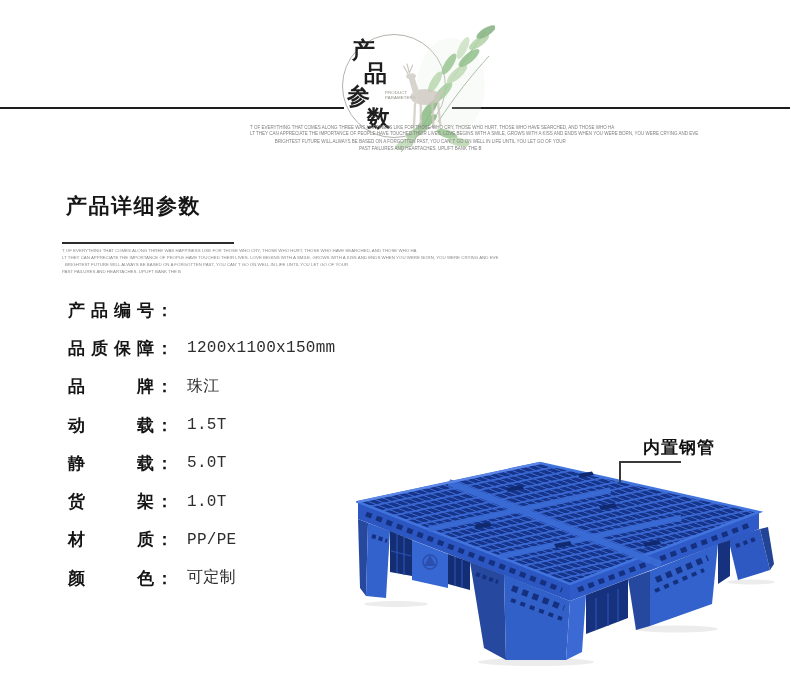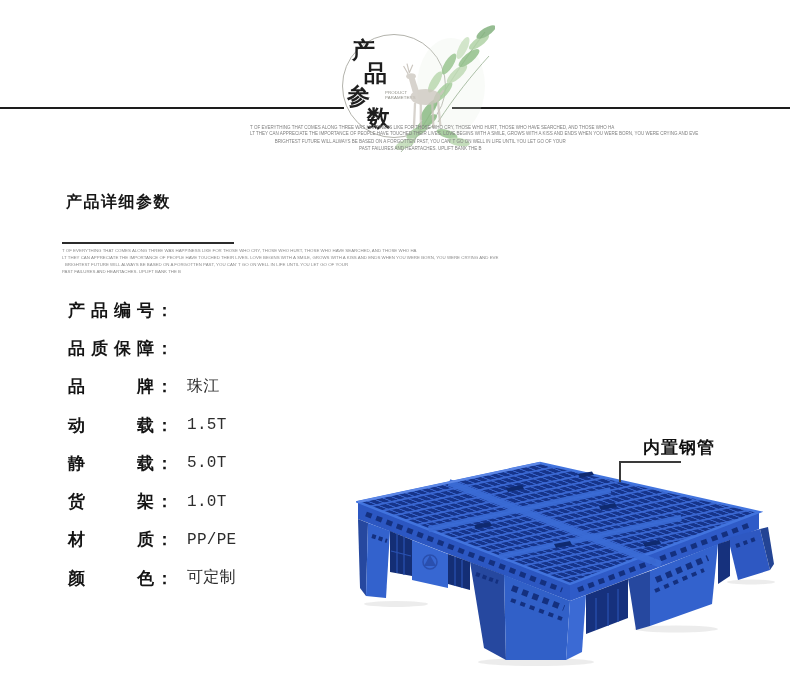--- a/index.html
+++ b/index.html
@@ -20,21 +20,21 @@
   .badge .c2{left:21px;top:27px;}
   .badge .c3{left:4px;top:50px;}
   .badge .c4{left:24px;top:72px;}
   .badge-sub{position:absolute;left:42px;top:55px;width:40px;font-size:6px;line-height:7px;color:#8e8e86;letter-spacing:0.2px;transform:scale(0.72);transform-origin:0 0;}
 
   .deco{position:absolute;left:383px;top:24px;z-index:3;}
 
   .tagline{position:absolute;left:250px;top:124px;width:454px;text-align:center;font-size:6px;line-height:9.4px;color:#7e7e7e;transform:scale(0.75);transform-origin:0 0;z-index:5;white-space:nowrap;}
 
   
-  .sec-cn{position:absolute;left:66px;top:192px;font-size:16px;letter-spacing:1.5px;color:#161616;font-weight:600;}
+  .sec-cn{position:absolute;left:66px;top:192px;font-size:21px;letter-spacing:1.5px;color:#161616;font-weight:600;}
   .sec-en{position:absolute;left:67px;top:221px;font-family:"Liberation Mono","DejaVu Sans Mono",monospace;font-weight:bold;font-size:12px;letter-spacing:0.3px;color:#101010;}
   .sec-line{position:absolute;left:62px;top:242px;width:172px;height:2px;background:#2b2b2b;}
   .sec-desc{position:absolute;left:62px;top:248px;width:460px;font-size:6px;line-height:9.4px;color:#8b8b8b;transform:scale(0.73);transform-origin:0 0;white-space:nowrap;}
   .sec-desc .l3{padding-left:4px;}
 
   
   .params{position:absolute;left:68px;top:291px;}
   .prow{height:38.3px;display:flex;align-items:center;}
   .plabel{display:inline-block;width:86px;font-size:17px;font-weight:bold;color:#141414;text-align:justify;text-align-last:justify;line-height:1;}
   .pcolon{font-size:17px;font-weight:bold;color:#141414;margin-left:2px;line-height:1;}
@@ -115,20 +115,21 @@
   </div>
 
   <div class="params">
     <div class="prow">
       <span class="plabel">产品编号</span>
         <span class="pcolon">：</span>
     </div>
     <div class="prow">
       <span class="plabel">品质保障</span>
         <span class="pcolon">：</span>
+      <span class="pvalue">1200x1100x150mm</span>
     </div>
     <div class="prow">
       <span class="plabel">品牌</span>
         <span class="pcolon">：</span>
       <span class="pvalue">珠江</span>
     </div>
     <div class="prow">
       <span class="plabel">动载</span>
         <span class="pcolon">：</span>
       <span class="pvalue">1.5T</span>

